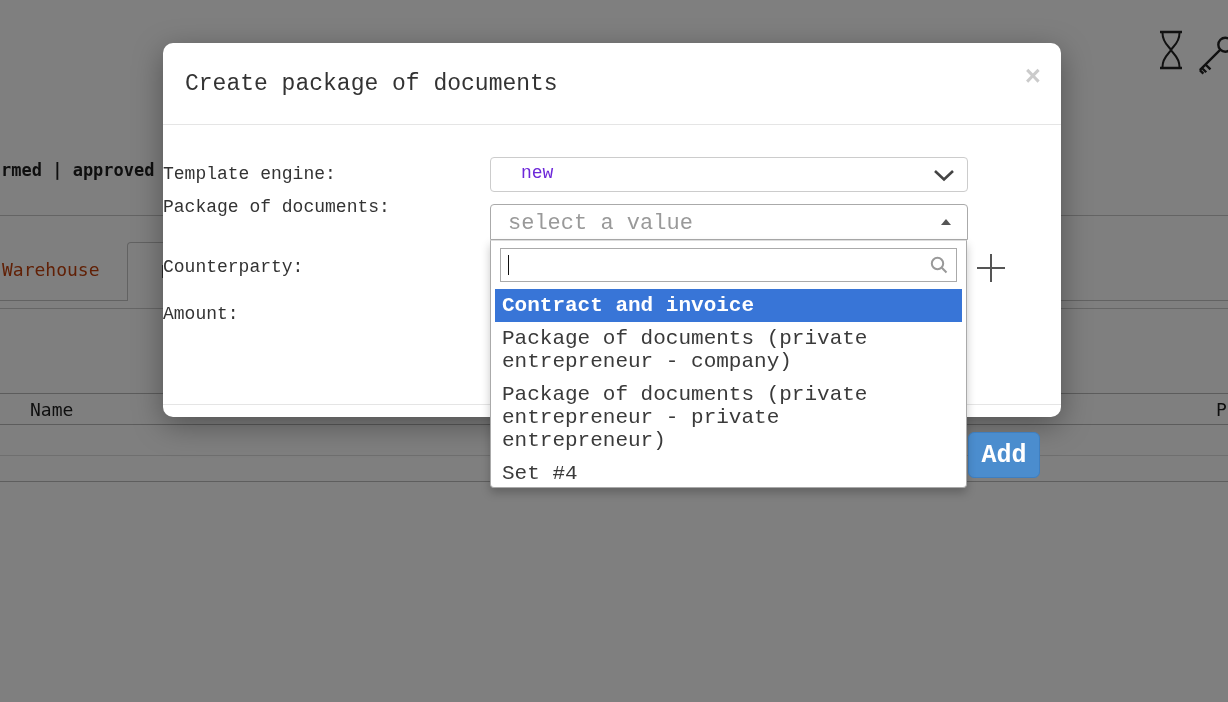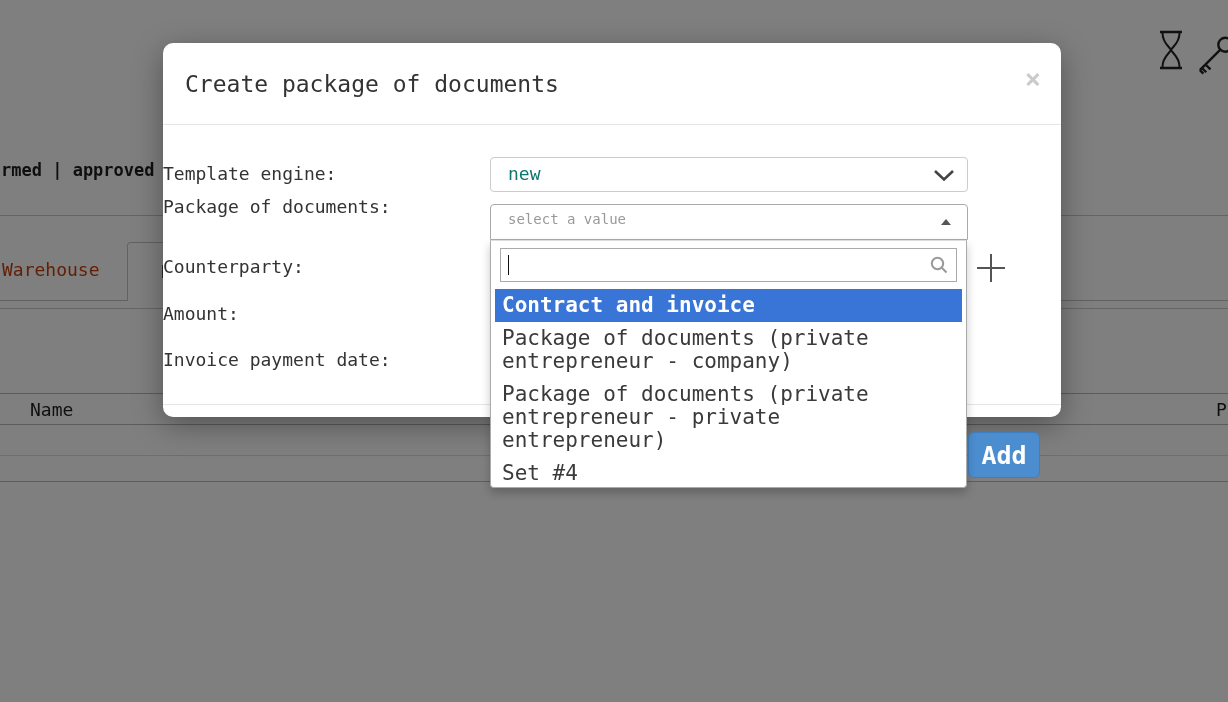--- a/index.html
+++ b/index.html
@@ -25,37 +25,37 @@
   .th-name { position:absolute; left:30px; top:5px; font-size:18px; color:#1f1f1f; }
   .th-right { position:absolute; left:1216px; top:5px; font-size:18px; color:#1f1f1f; }
   .rowline1 { position:absolute; left:0; right:0; top:455px; border-top:1px solid #dedede; }
   .rowline2 { position:absolute; left:0; right:0; top:481px; border-top:1px solid #bdbdbd; }
 
   
   .overlay { position:absolute; inset:0; background:rgba(0,0,0,0.5); z-index:5; }
 
   
   .modal { position:absolute; left:163px; top:43px; width:898px; height:374px; z-index:10;
-           background:#fff; border-radius:10px; box-shadow:0 8px 30px rgba(0,0,0,0.35); }
+           background:#fff; border-radius:10px; box-shadow:0 8px 30px rgba(0,0,0,0.35);font-family:Liberation Mono, monospace; }
   .m-header { position:absolute; left:0; top:0; right:0; height:82px; border-bottom:1px solid #e5e5e5; }
   .m-title { position:absolute; left:22px; top:28px; font-size:23px; color:#333; white-space:pre; }
   .m-close { position:absolute; right:20px; top:22px; font-size:27px; line-height:1; font-weight:bold;
              color:#cbcbcb; cursor:pointer; }
 
   .f-label { position:absolute; left:0; width:307px; text-align:left; font-size:18px; line-height:22px; color:#333; white-space:pre; }
   .lbl-1 { top:120px; } .lbl-2 { top:153px; } .lbl-3 { top:213px; } .lbl-4 { top:260px; } .lbl-5 { top:306px; }
 
   .select-template { position:absolute; left:327px; top:114px; width:478px; height:35px;
                      background:#fff; border:1px solid #ccc; border-radius:4px; cursor:pointer; }
-  .st-value { position:absolute; left:17px; top:5px; font-size:18px; color:#0f766e; }
+  .st-value { position:absolute; left:30px; top:5px; font-size:18px; color:#6d28d9; }
   .st-chevron { position:absolute; right:12px; top:11px; }
 
   .select-package { position:absolute; left:327px; top:161px; width:478px; height:36px;
                     background:#fff; border:1px solid #aaa; border-radius:4px 4px 0 0; cursor:pointer; }
-  .sp-value { position:absolute; left:17px; top:6px; font-size:14px; color:#999; }
+  .sp-value { position:absolute; left:17px; top:6px; font-size:22px; color:#999; }
   .sp-arrow { position:absolute; right:16px; top:14px; width:0; height:0;
               border-left:5px solid transparent; border-right:5px solid transparent; border-bottom:6px solid #555; }
 
   .plus-btn { position:absolute; left:812px; top:209px; width:32px; height:32px; cursor:pointer; }
 
   .f-divider { position:absolute; left:0; right:0; top:361px; border-top:1px solid #e5e5e5; }
   .add-btn { position:absolute; left:805px; top:389px; width:72px; height:46px;
              background:#4b8dce; border:1px solid #3f7fc0; border-radius:6px;
              color:#fff; font-family:inherit; font-weight:bold; font-size:25px; text-align:center; line-height:44px; cursor:pointer; }
 
@@ -123,21 +123,20 @@
 
   <div class="m-header">
     <div class="m-title">Create package of documents</div>
     <div class="m-close">×</div>
   </div>
 
   <div class="f-label lbl-1">Template engine:</div>
   <div class="f-label lbl-2">Package of documents:</div>
   <div class="f-label lbl-4">Amount:</div>
   <div class="f-label lbl-3">Counterparty:</div>
-  <div class="f-label lbl-5">Invoice payment date:</div>
 
   <div class="select-template">
     <span class="st-value">new</span>
     <span class="st-chevron">
       <svg width="22" height="13" viewBox="0 0 22 13">
         <polyline points="2,2 11,10.5 20,2" fill="none" stroke="#444" stroke-width="2.6"></polyline>
       </svg>
     </span>
   </div>
 

